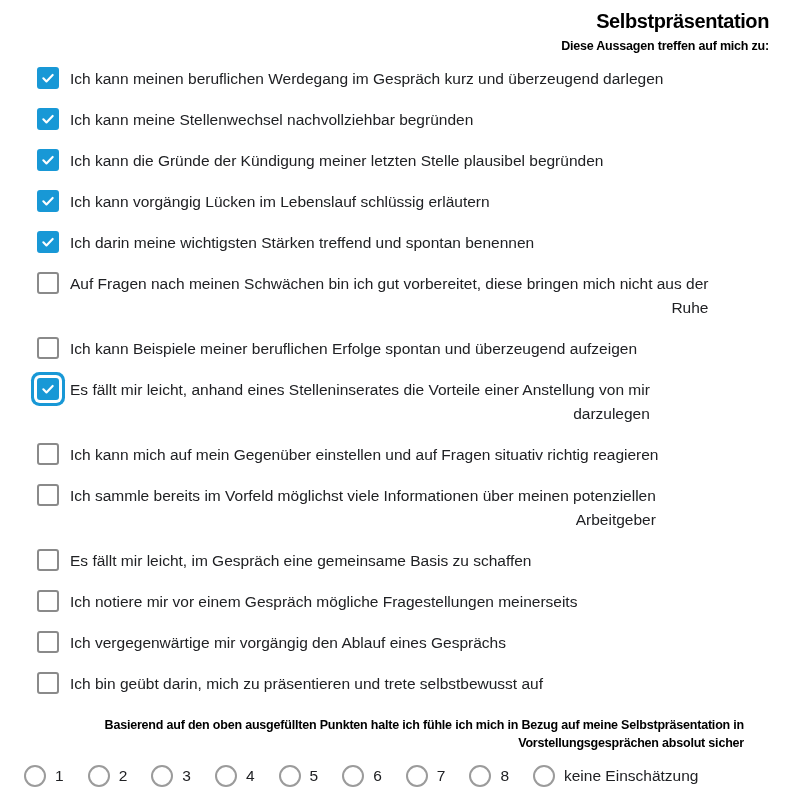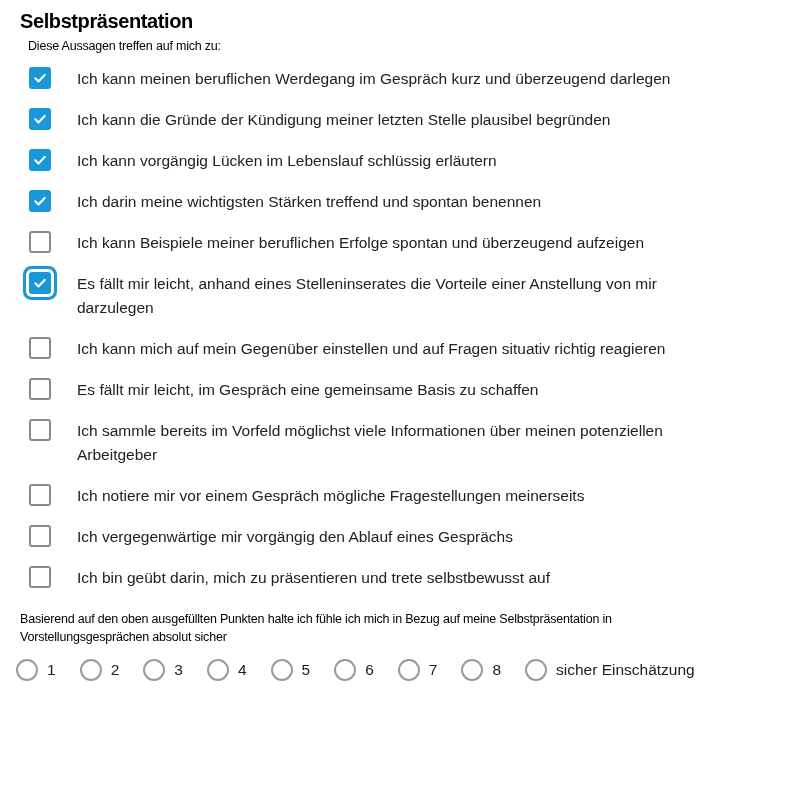--- a/index.html
+++ b/index.html
@@ -9,54 +9,54 @@
     --text:#202124;
     --muted:#5f6368;
   }
   *{box-sizing:border-box;}
   html,body{margin:0;padding:0;background:#fff;}
   body{
     width:789px;height:799px;overflow:hidden;
     font-family:"Liberation Sans", sans-serif;
     color:var(--text);
   }
-  .page{padding:10px 20px 0 20px;}
+  .page{padding:10px 20px 0 28px;text-align:right;}
   .page-title{
     margin:0 0 6px 0;
     font-size:20px;font-weight:800;letter-spacing:-0.4px;color:#000;
   }
   .page-subtitle{
     margin:0 0 14px 8px;
-    font-size:12.5px;font-weight:400;letter-spacing:-0.2px;color:#000;
+    font-size:12.5px;font-weight:700;letter-spacing:-0.2px;color:#000;
   }
   .statements{margin-left:9px;}
   .row{
-    display:flex;align-items:flex-start;gap:26px;
+    display:flex;align-items:flex-start;gap:11px;
     margin-bottom:17px;min-height:23px;
   }
   .cbx{
     width:22px;height:22px;flex:0 0 22px;
     border:2px solid var(--cbx-border);border-radius:3px;background:#fff;
     display:flex;align-items:center;justify-content:center;
     margin-top:0px;cursor:pointer;
   }
   .cbx svg{display:none;}
   .cbx.checked{background:var(--accent);border-color:var(--accent);}
   .cbx.checked svg{display:block;}
   .cbx.focused{
     box-shadow:0 0 0 3px #fff, 0 0 0 6px var(--accent);
   }
   .row-label{
     font-size:15.5px;line-height:24px;white-space:pre-line;
     padding-top:0px;max-width:712px;cursor:pointer;
   }
   .rating{margin-top:20px;}
   .rating-question{
-    margin:0 0 13px 0;
-    font-size:12.5px;font-weight:400;letter-spacing:-0.2px;line-height:18px;
+    margin:0 0 13px 16px;
+    font-size:12.5px;font-weight:700;letter-spacing:-0.2px;line-height:18px;
     color:#000;white-space:pre-line;max-width:700px;
   }
   .radio-row{
     display:flex;align-items:center;column-gap:24px;margin-left:-4px;
   }
   .radio-group{display:flex;align-items:center;gap:9px;}
   .radio{
     width:22px;height:22px;flex:0 0 22px;border-radius:50%;
     border:2px solid var(--radio-border);background:#fff;cursor:pointer;
   }
@@ -78,63 +78,76 @@
           </svg>
         </div>
       <div class="row-label">Ich kann meinen beruflichen Werdegang im Gespräch kurz und überzeugend darlegen</div>
     </div>
     <div class="row">
       <div class="cbx checked">
           <svg width="16" height="16" viewBox="0 0 24 24">
             <path d="M5 12.5l4.7 4.7L19 7.5" stroke="#fff" stroke-width="3.2" fill="none" stroke-linecap="round" stroke-linejoin="round"></path>
           </svg>
         </div>
+      <div class="row-label">Ich kann meine Stellenwechsel nachvollziehbar begründen</div>
+    </div>
+    <div class="row">
+      <div class="cbx checked">
+          <svg width="16" height="16" viewBox="0 0 24 24">
+            <path d="M5 12.5l4.7 4.7L19 7.5" stroke="#fff" stroke-width="3.2" fill="none" stroke-linecap="round" stroke-linejoin="round"></path>
+          </svg>
+        </div>
       <div class="row-label">Ich kann die Gründe der Kündigung meiner letzten Stelle plausibel begründen</div>
     </div>
     <div class="row">
       <div class="cbx checked">
           <svg width="16" height="16" viewBox="0 0 24 24">
             <path d="M5 12.5l4.7 4.7L19 7.5" stroke="#fff" stroke-width="3.2" fill="none" stroke-linecap="round" stroke-linejoin="round"></path>
           </svg>
         </div>
       <div class="row-label">Ich kann vorgängig Lücken im Lebenslauf schlüssig erläutern</div>
     </div>
     <div class="row">
       <div class="cbx checked">
           <svg width="16" height="16" viewBox="0 0 24 24">
             <path d="M5 12.5l4.7 4.7L19 7.5" stroke="#fff" stroke-width="3.2" fill="none" stroke-linecap="round" stroke-linejoin="round"></path>
           </svg>
         </div>
       <div class="row-label">Ich darin meine wichtigsten Stärken treffend und spontan benennen</div>
+    </div>
+    <div class="row">
+      <div class="cbx"></div>
+      <div class="row-label">Auf Fragen nach meinen Schwächen bin ich gut vorbereitet, diese bringen mich nicht aus der
+Ruhe</div>
     </div>
     <div class="row">
       <div class="cbx"></div>
       <div class="row-label">Ich kann Beispiele meiner beruflichen Erfolge spontan und überzeugend aufzeigen</div>
     </div>
     <div class="row">
       <div class="cbx checked focused">
           <svg width="16" height="16" viewBox="0 0 24 24">
             <path d="M5 12.5l4.7 4.7L19 7.5" stroke="#fff" stroke-width="3.2" fill="none" stroke-linecap="round" stroke-linejoin="round"></path>
           </svg>
         </div>
       <div class="row-label">Es fällt mir leicht, anhand eines Stelleninserates die Vorteile einer Anstellung von mir
 darzulegen</div>
     </div>
     <div class="row">
       <div class="cbx"></div>
       <div class="row-label">Ich kann mich auf mein Gegenüber einstellen und auf Fragen situativ richtig reagieren</div>
     </div>
     <div class="row">
       <div class="cbx"></div>
-      <div class="row-label">Es fällt mir leicht, im Gespräch eine gemeinsame Basis zu schaffen</div>
-    </div>
-    <div class="row">
-      <div class="cbx"></div>
       <div class="row-label">Ich sammle bereits im Vorfeld möglichst viele Informationen über meinen potenziellen
 Arbeitgeber</div>
+    </div>
+    <div class="row">
+      <div class="cbx"></div>
+      <div class="row-label">Es fällt mir leicht, im Gespräch eine gemeinsame Basis zu schaffen</div>
     </div>
     <div class="row">
       <div class="cbx"></div>
       <div class="row-label">Ich notiere mir vor einem Gespräch mögliche Fragestellungen meinerseits</div>
     </div>
     <div class="row">
       <div class="cbx"></div>
       <div class="row-label">Ich vergegenwärtige mir vorgängig den Ablauf eines Gesprächs</div>
     </div>
     <div class="row">
@@ -174,19 +187,19 @@
       <div class="radio-group">
         <div class="radio"></div>
         <div class="radio-label">7</div>
       </div>
       <div class="radio-group">
         <div class="radio"></div>
         <div class="radio-label">8</div>
       </div>
       <div class="radio-group">
         <div class="radio"></div>
-        <div class="radio-label">sicher Einschätzung</div>
+        <div class="radio-label">keine Einschätzung</div>
       </div>
     </div>
 
   </div>
 
 </div>
 
 </body></html>

